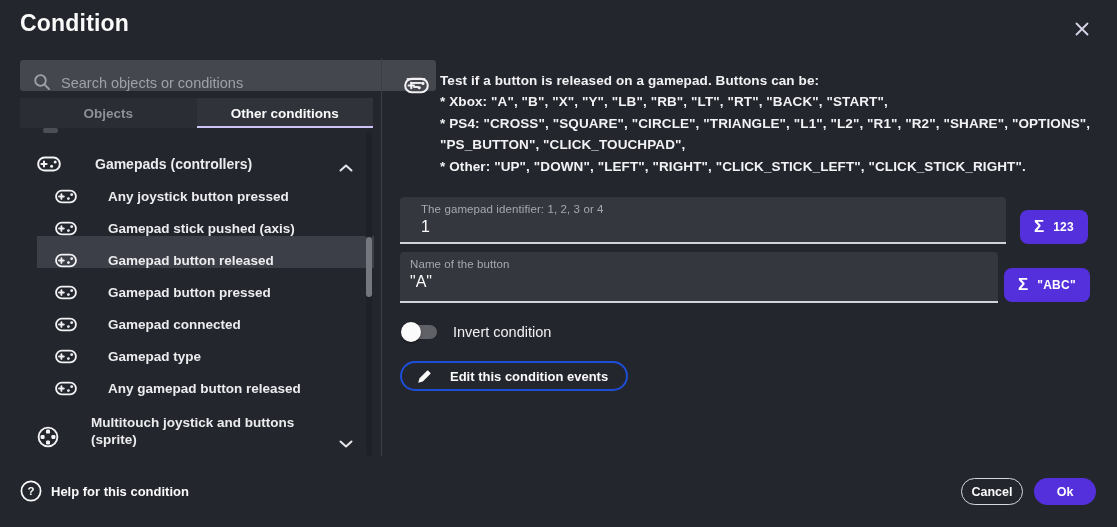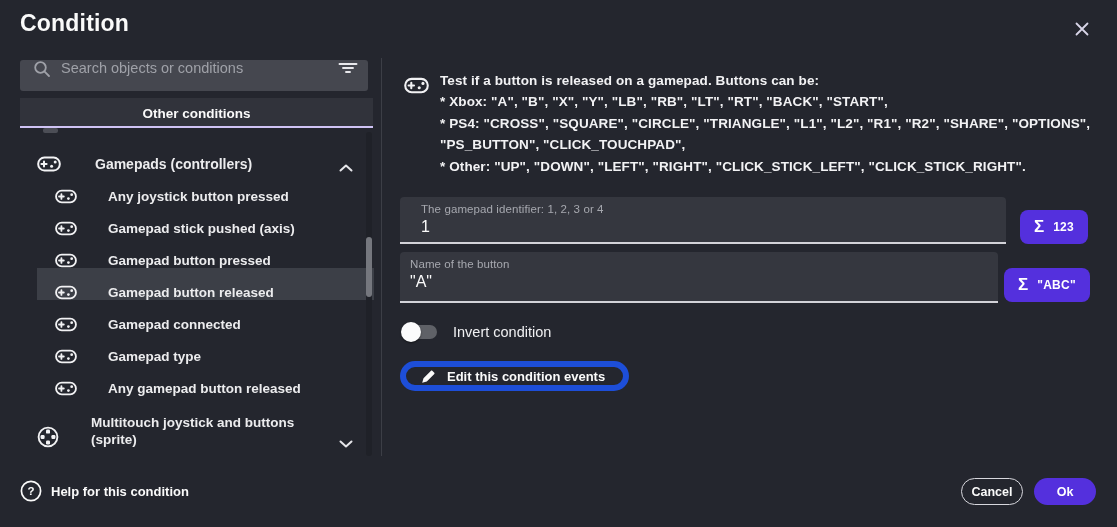--- a/index.html
+++ b/index.html
@@ -9,21 +9,21 @@
     position:relative; width:1117px; height:527px;
     background:#24262e; color:#fafafa; overflow:hidden;
   }
   .abs { position:absolute; }
 
   
   .title { left:20px; top:10px; font-size:23px; font-weight:700; letter-spacing:.2px; }
   .close-btn { left:1066px; top:13px; width:32px; height:32px; display:flex; align-items:center; justify-content:center; cursor:pointer; }
 
   
-  .search-box { left:20px; top:60px; width:348px; height:31px; background:#45474f; border-radius:3px; display:flex; align-items:flex-start; padding:0 10px 0 13px; }
+  .search-box { left:20px; top:60px; width:416px; height:31px; background:#45474f; border-radius:3px; display:flex; align-items:flex-end; padding:0 10px 0 13px; }
   .search-box input { flex:1; background:transparent; border:none; outline:none; color:#e8e8ea; font-size:14.5px; font-family:inherit; margin-left:10px; }
   .search-box input::placeholder { color:#9fa1a8; }
 
   
   .tabbar { left:20px; top:98px; width:353px; height:30px; display:flex; background:#2b2d35; }
   .tab { flex:1; display:flex; align-items:center; justify-content:center; font-size:13.5px; font-weight:700; color:#8e9097; cursor:pointer; position:relative; }
   .tab.active { color:#fafafa; background:rgba(255,255,255,0.03); }
   .tab.active::after { content:""; position:absolute; left:0; right:0; bottom:0; height:2px; background:#cfc3f4; }
 
   
@@ -62,21 +62,21 @@
   .btn-abc { left:1004px; top:268px; width:86px; height:34px; }
 
   
   .toggle-row { left:403px; top:322px; display:flex; align-items:center; }
   .toggle { position:relative; width:34px; height:20px; cursor:pointer; }
   .toggle .track { position:absolute; left:2px; top:3px; width:32px; height:14px; background:#5f6167; border-radius:7px; }
   .toggle .thumb { position:absolute; left:-2px; top:0; width:20px; height:20px; background:#fbfbfc; border-radius:50%; box-shadow:0 1px 2px rgba(0,0,0,.5); }
   .toggle-label { margin-left:16px; font-size:14.5px; color:#f0f0f2; }
 
   
-  .edit-btn { left:400px; top:361px; height:30px; padding:0 18px 0 14px; display:flex; align-items:center; gap:10px; background:transparent; border:6px solid #1d4ed8; border-radius:15px; color:#fafafa; font-size:13px; font-weight:700; cursor:pointer; font-family:inherit; }
+  .edit-btn { left:400px; top:361px; height:30px; padding:0 18px 0 14px; display:flex; align-items:center; gap:17px; background:transparent; border:2px solid #1d4ed8; border-radius:15px; color:#fafafa; font-size:13px; font-weight:700; cursor:pointer; font-family:inherit; }
 
   
   .help-link { left:20px; top:480px; display:flex; align-items:center; gap:9px; color:#fafafa; cursor:pointer; }
   .help-link .hlabel { font-size:13px; font-weight:700; }
   .footer-btn { height:27px; border-radius:13.5px; font-size:12.5px; font-weight:700; font-family:inherit; cursor:pointer; display:flex; align-items:center; justify-content:center; }
   .cancel-btn { left:961px; top:478px; width:62px; background:transparent; border:1px solid #d7d7dd; color:#fafafa; }
   .ok-btn { left:1034px; top:478px; width:62px; background:#5430dd; border:none; color:#ffffff; }
 </style>
 </head>
 <body>
@@ -113,20 +113,21 @@
       <circle cx="7.5" cy="7.5" r="5.3" fill="none" stroke="#9fa1a8" stroke-width="1.8"></circle>
       <path d="M11.6 11.6L16 16" stroke="#9fa1a8" stroke-width="1.8" stroke-linecap="round"></path>
     </svg>
     <input type="text" placeholder="Search objects or conditions" style="">
     <svg width="20" height="16" viewBox="0 0 20 16" style="cursor:pointer">
       <path d="M1.5 4h17M5 8h10M8 12h4" stroke="#e8e8ec" stroke-width="1.9" stroke-linecap="round"></path>
     </svg>
   </div>
 
   <div class="abs tabbar">
+    <div class="tab">Objects</div>
     <div class="tab active">Other conditions</div>
   </div>
 
   <div class="abs scroll-fragment"></div>
 
   <div class="abs list">
 
     <div class="row row-group">
       <span class="icon">
         <svg width="24" height="16" viewBox="0 0 24 16">
@@ -152,36 +153,36 @@
 
     <div class="row row-item">
       <span class="icon">
         <svg width="22" height="15" viewBox="0 0 24 16">
             <use href="#svg-gamepad"></use>
           </svg>
       </span>
       <span class="label">Gamepad stick pushed (axis)</span>
     </div>
 
+    <div class="row row-item selected">
+      <span class="icon">
+        <svg width="22" height="15" viewBox="0 0 24 16">
+            <use href="#svg-gamepad"></use>
+          </svg>
+      </span>
+      <span class="label">Gamepad button released</span>
+    </div>
+
     <div class="row row-item">
       <span class="icon">
         <svg width="22" height="15" viewBox="0 0 24 16">
             <use href="#svg-gamepad"></use>
           </svg>
       </span>
       <span class="label">Gamepad button pressed</span>
-    </div>
-
-    <div class="row row-item selected">
-      <span class="icon">
-        <svg width="22" height="15" viewBox="0 0 24 16">
-            <use href="#svg-gamepad"></use>
-          </svg>
-      </span>
-      <span class="label">Gamepad button released</span>
     </div>
 
     <div class="row row-item">
       <span class="icon">
         <svg width="22" height="15" viewBox="0 0 24 16">
             <use href="#svg-gamepad"></use>
           </svg>
       </span>
       <span class="label">Gamepad connected</span>
     </div>

